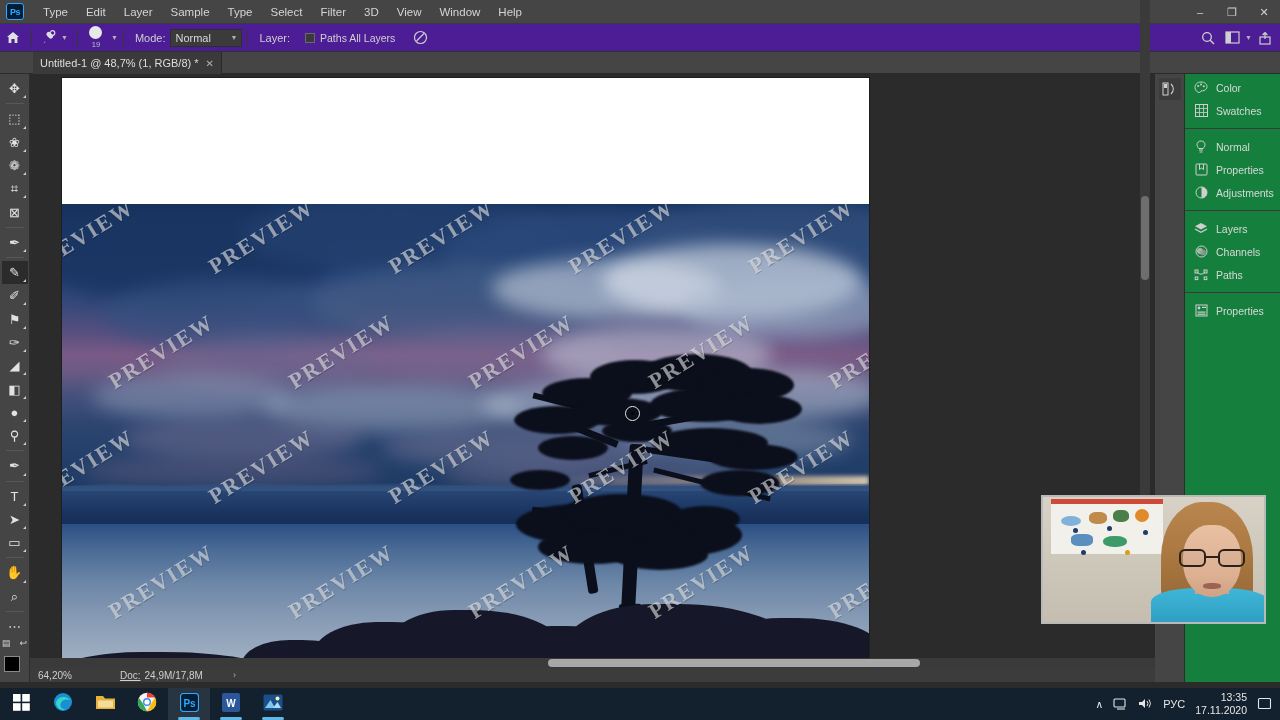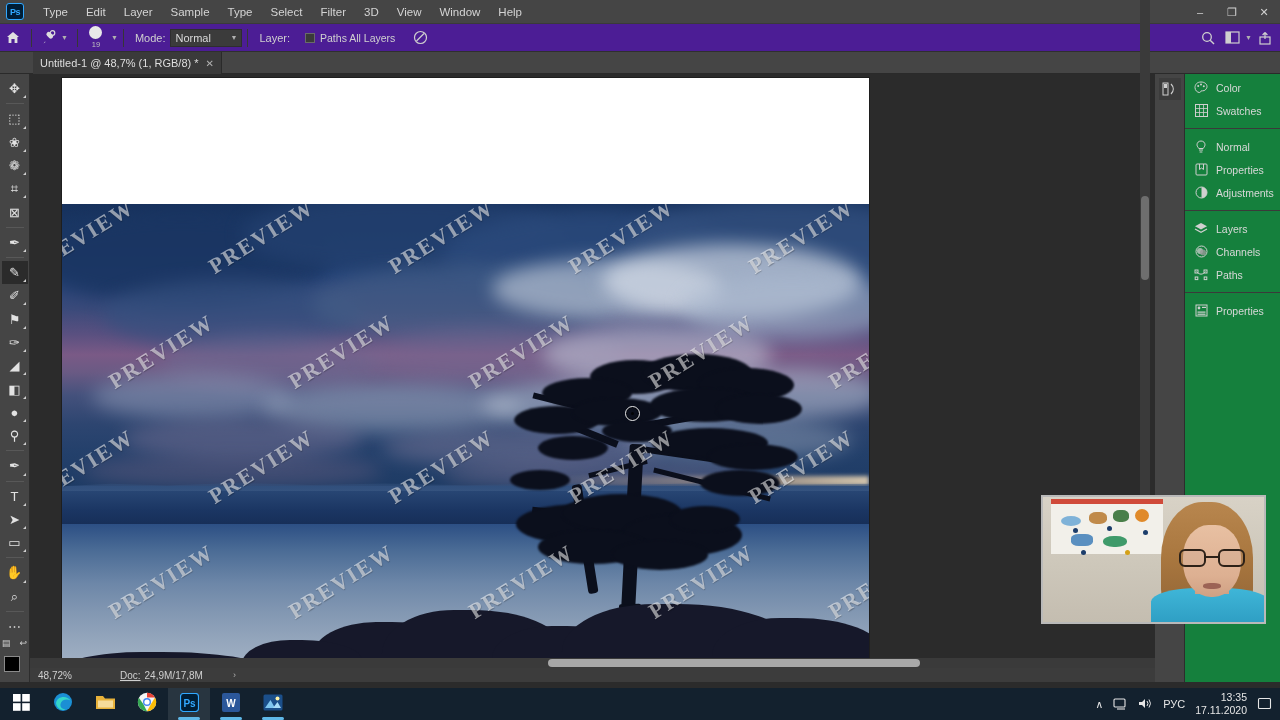--- a/index.html
+++ b/index.html
@@ -602,21 +602,21 @@
   </div>
 
   <div class="vscroll-track" style="right:125px; top:0; height:594px; position:absolute; left:1140px;">
     <div class="vscroll-thumb"></div>
   </div>
   <div class="hscroll-track">
     <div class="hscroll-thumb"></div>
   </div>
 
   <div class="statusbar">
-    <span class="st-zoom">48,72%</span>
+    <span class="st-zoom">64,20%</span>
     <span class="st-doc">Doc:</span>
     <span style="padding-left:4px">24,9M/17,8M</span>
     <span class="st-arrow">›</span>
   </div>
 
   <div class="panel-toggle">
     <div class="panel-toggle-btn">
       <svg width="15" height="14" viewBox="0 0 15 14">
         <rect x="1" y="1" width="5" height="12" fill="none" stroke="#cfcfcf" stroke-width="1"></rect>
         <rect x="2" y="2" width="3" height="4" fill="#cfcfcf"></rect>

